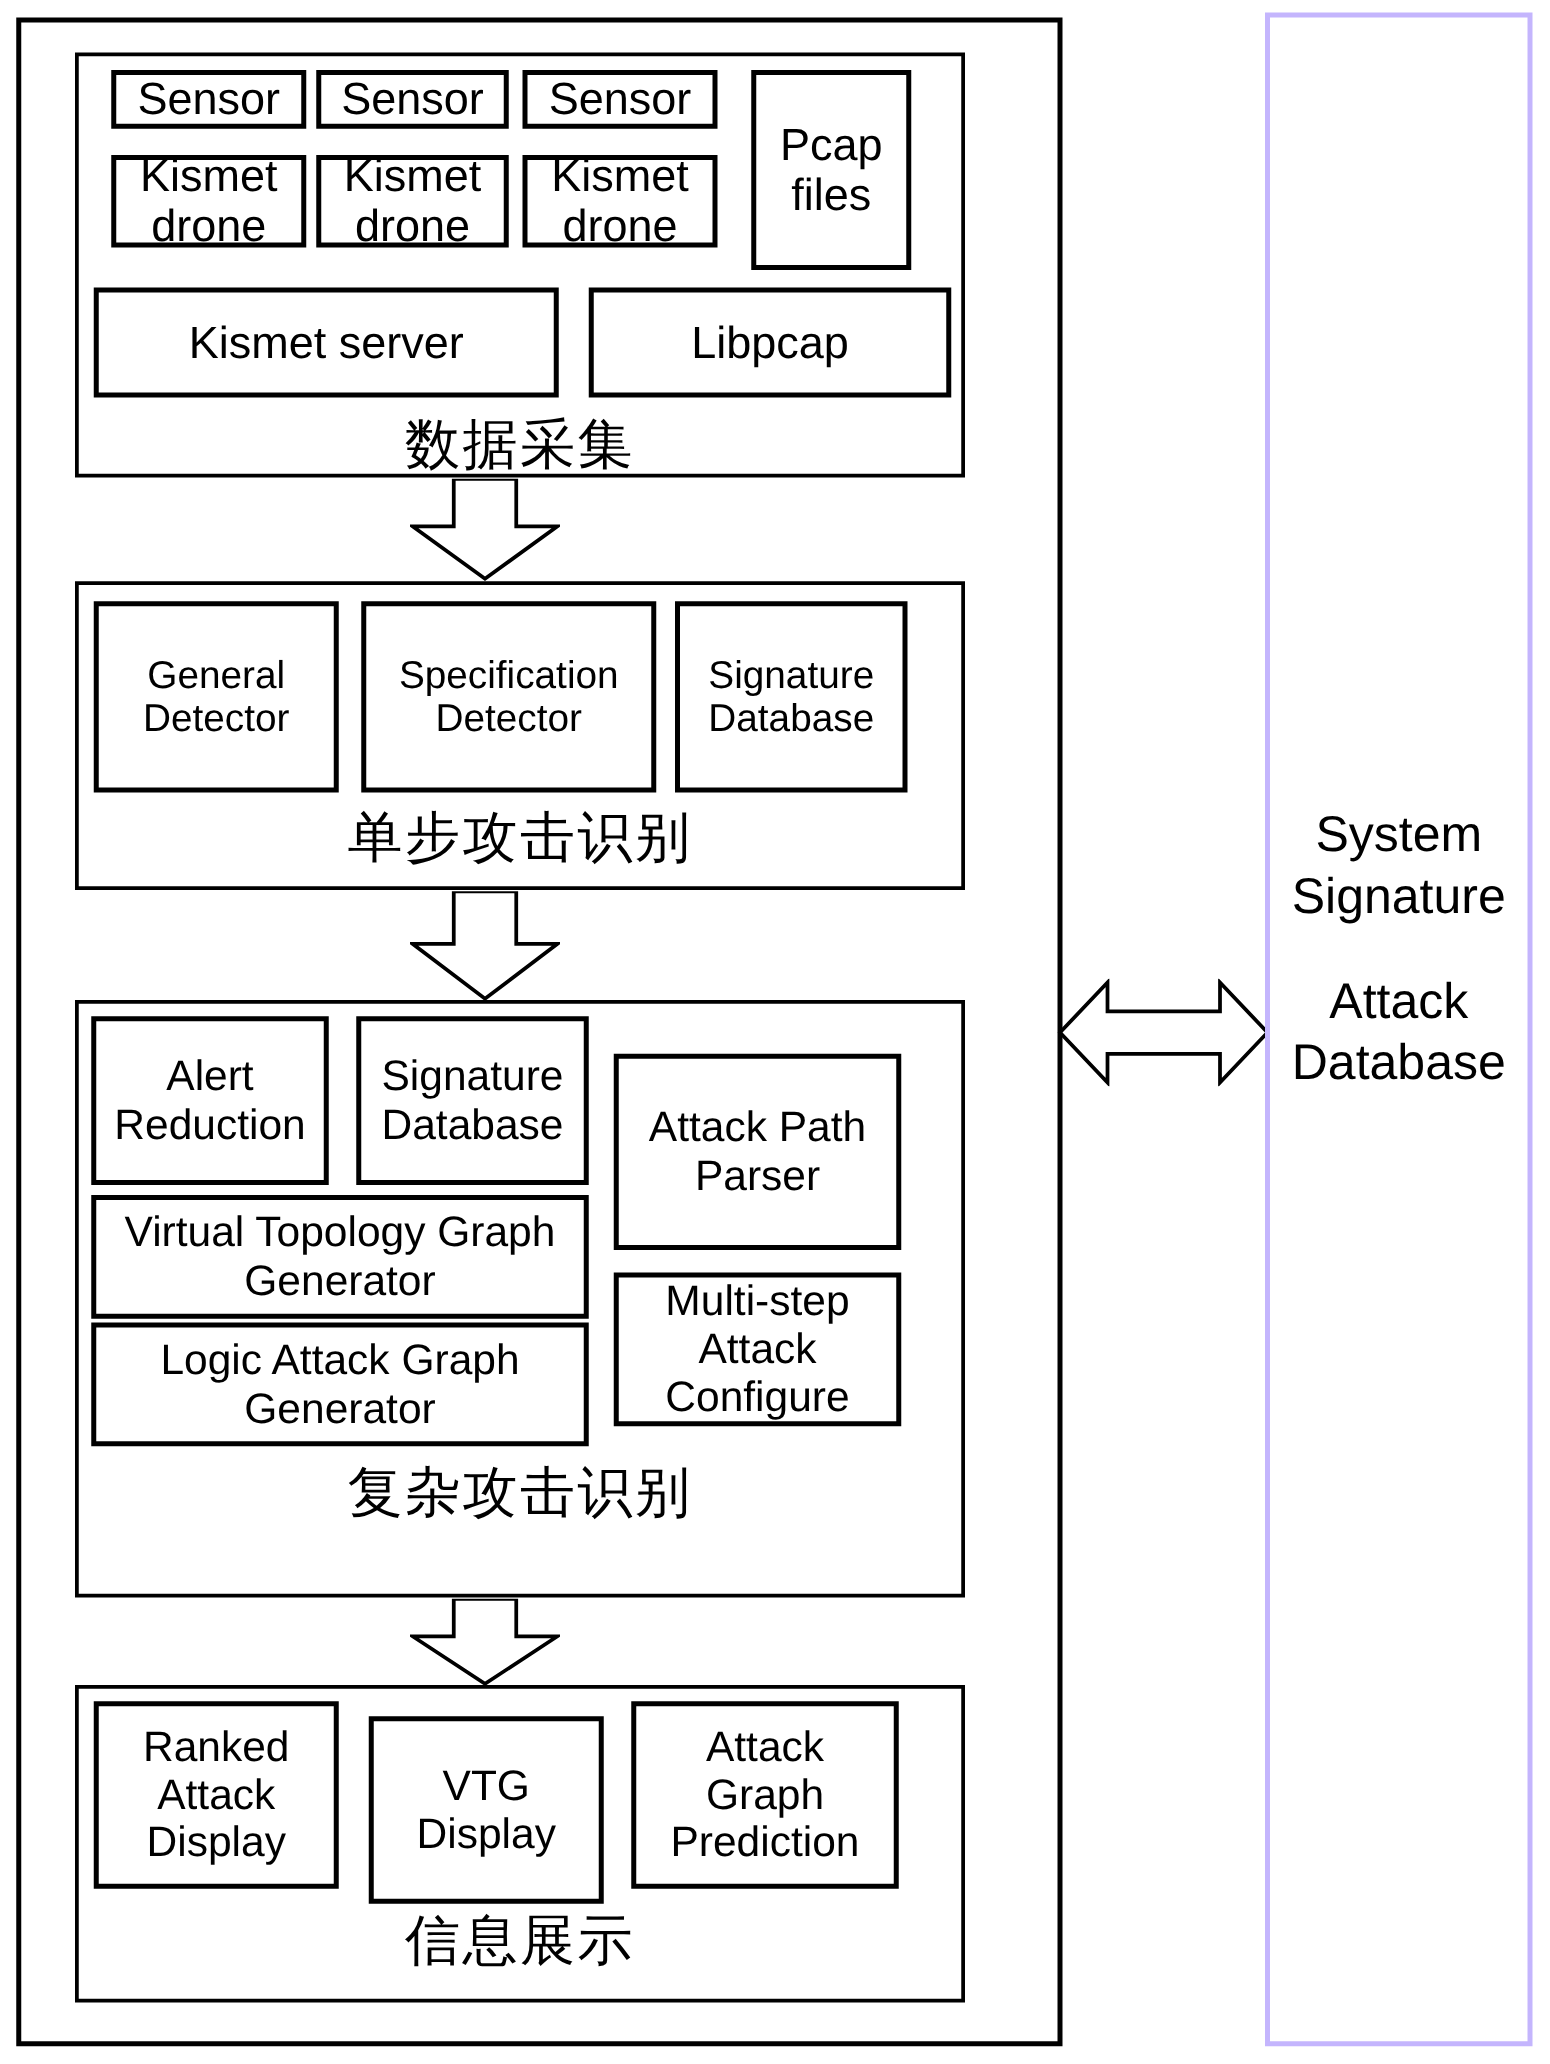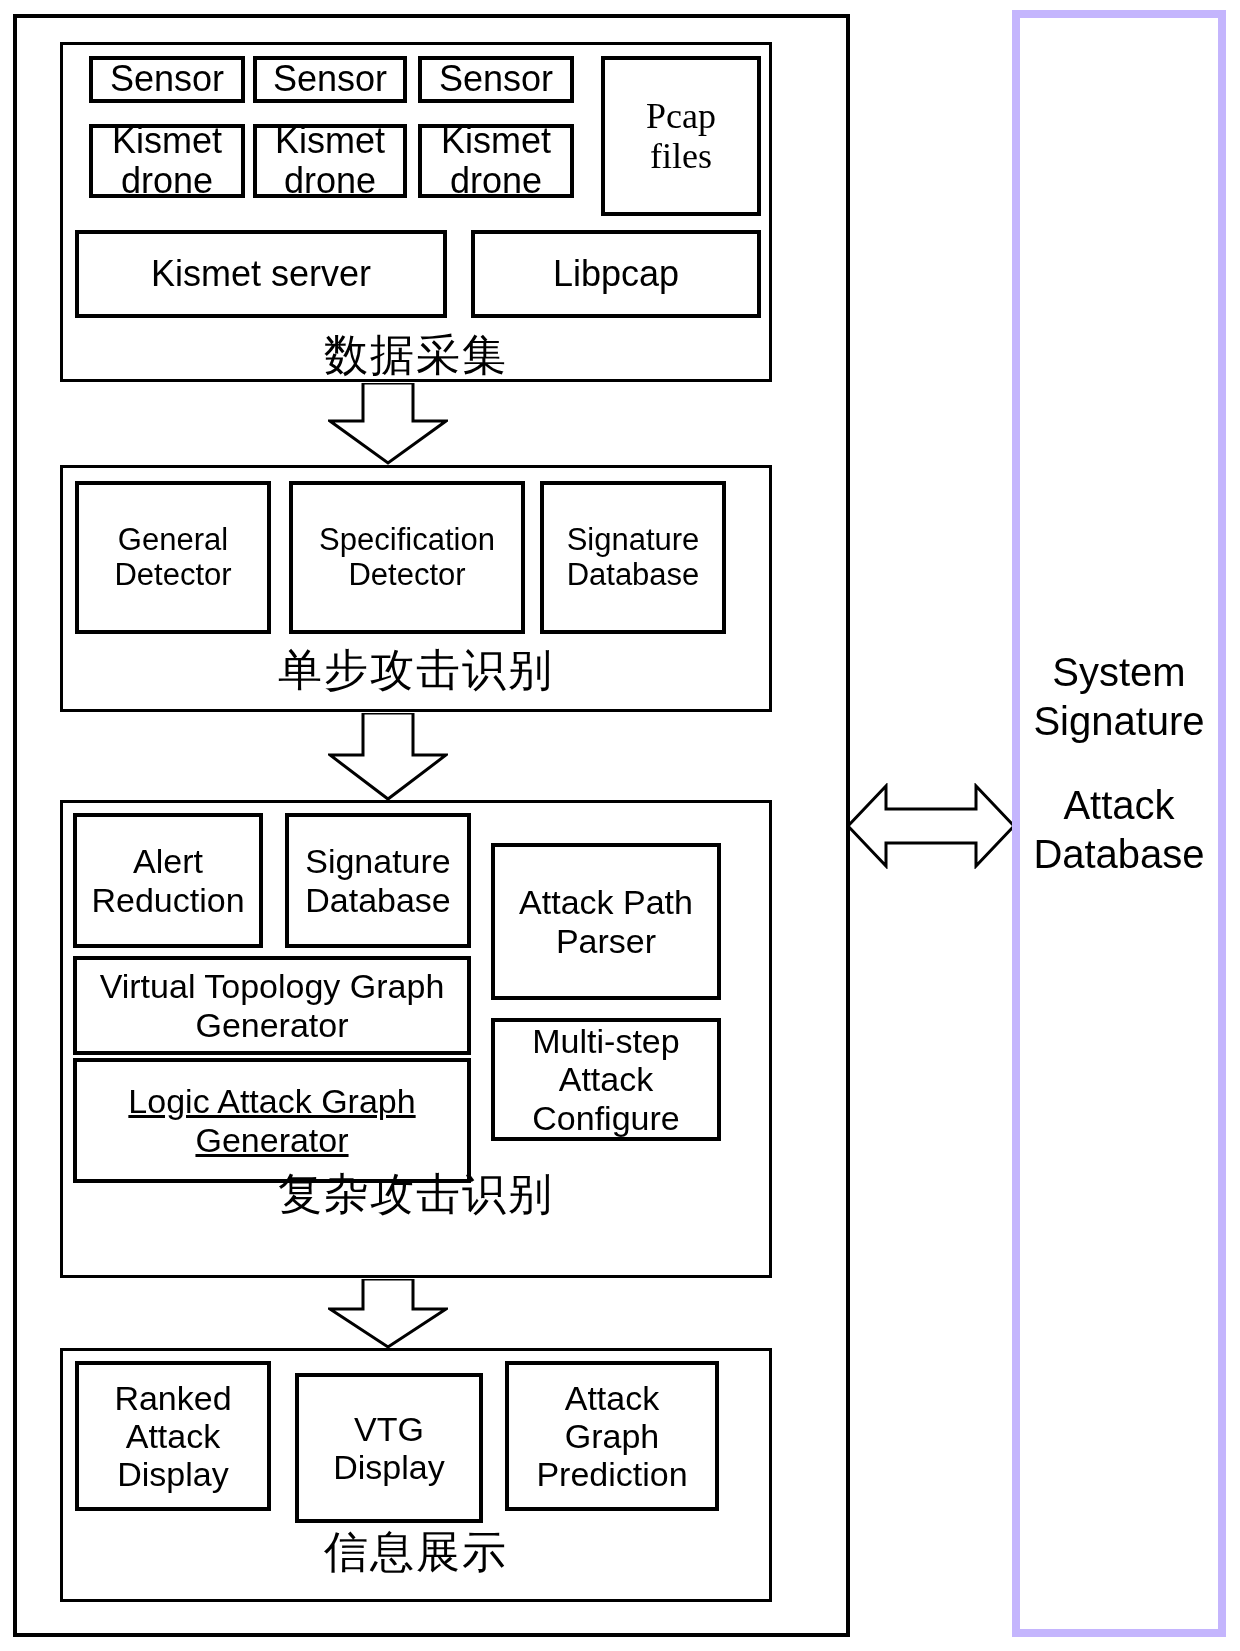--- a/index.html
+++ b/index.html
@@ -6,21 +6,21 @@
   body{width:1240px;height:1651px;position:relative;
        font-family:"Liberation Sans","DejaVu Sans",sans-serif;color:#000;
        overflow:hidden;}
 
   .canvas{position:absolute;left:0;top:0;width:1240px;height:1651px;}
 
   
   .abs{position:absolute;box-sizing:border-box;}
 
   .outer-frame{border:4px solid #000;background:#fff;}
-  .side-frame{border:8px solid #c4b5fd;background:#fff;}
+  .side-frame{border:4px solid #c4b5fd;background:#fff;}
 
   .stage{border:3px solid #000;background:#fff;}
 
   .node{border:4px solid #000;background:#fff;
         display:flex;align-items:center;justify-content:center;
         text-align:center;line-height:1.12;}
 
   .stage-label{position:absolute;left:0;right:0;text-align:center;
                font-family:"DejaVu Sans","Liberation Sans",sans-serif;
                letter-spacing:2px;}
@@ -50,21 +50,21 @@
     <div class="abs node t36" style="left:26px;top:11px;width:156px;height:47px;">
       <span>Sensor</span>
     </div>
     <div class="abs node t36" style="left:190px;top:11px;width:154px;height:47px;">
       <span>Sensor</span>
     </div>
     <div class="abs node t36" style="left:355px;top:11px;width:156px;height:47px;">
       <span>Sensor</span>
     </div>
 
-    <div class="abs node t36" style="left:538px;top:11px;width:160px;height:160px;font-family:Liberation Serif, serif;">
+    <div class="abs node t36" style="left:538px;top:11px;width:128px;height:160px;">
       <span>
         <span>Pcap</span><br>
         <span>files</span>
       </span>
     </div>
 
     <div class="abs node t36" style="left:26px;top:79px;width:156px;height:74px;">
       <span>
         <span>Kismet</span><br>
         <span>drone</span>
@@ -159,21 +159,21 @@
     </div>
 
     <div class="abs node t34" style="left:428px;top:215px;width:230px;height:123px;">
       <span>
         <span>Multi-step</span><br>
         <span>Attack</span><br>
         <span>Configure</span>
       </span>
     </div>
 
-    <div class="abs node t34" style="left:10px;top:255px;width:398px;height:125px;text-decoration:underline;">
+    <div class="abs node t34" style="left:10px;top:255px;width:398px;height:99px;">
       <span>
         <span>Logic Attack Graph</span><br>
         <span>Generator</span>
       </span>
     </div>
 
     <div class="stage-label cn" style="top:362px;">复杂攻击识别</div>
   </div>
 
   <div class="down-arrow" style="left:328px;top:1279px;width:120px;height:70px;">

